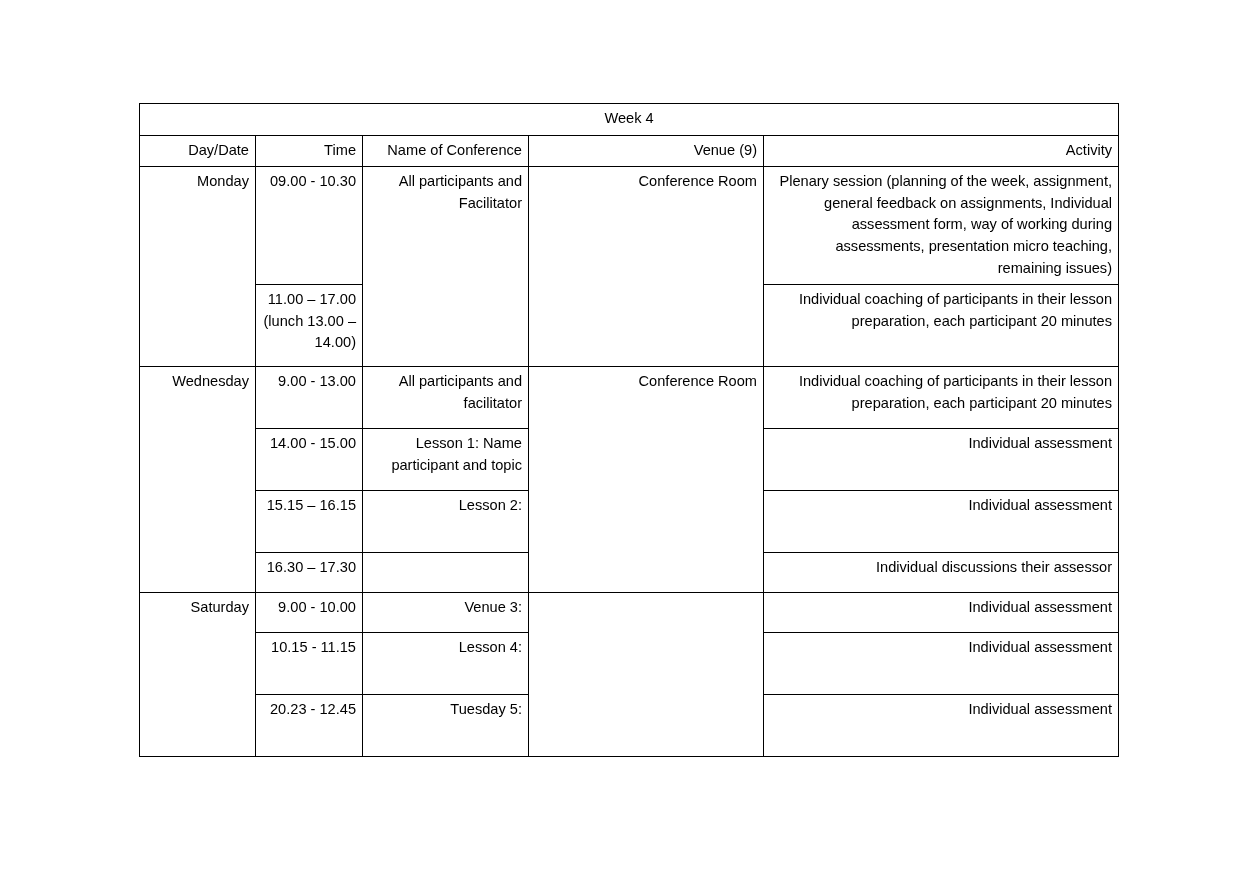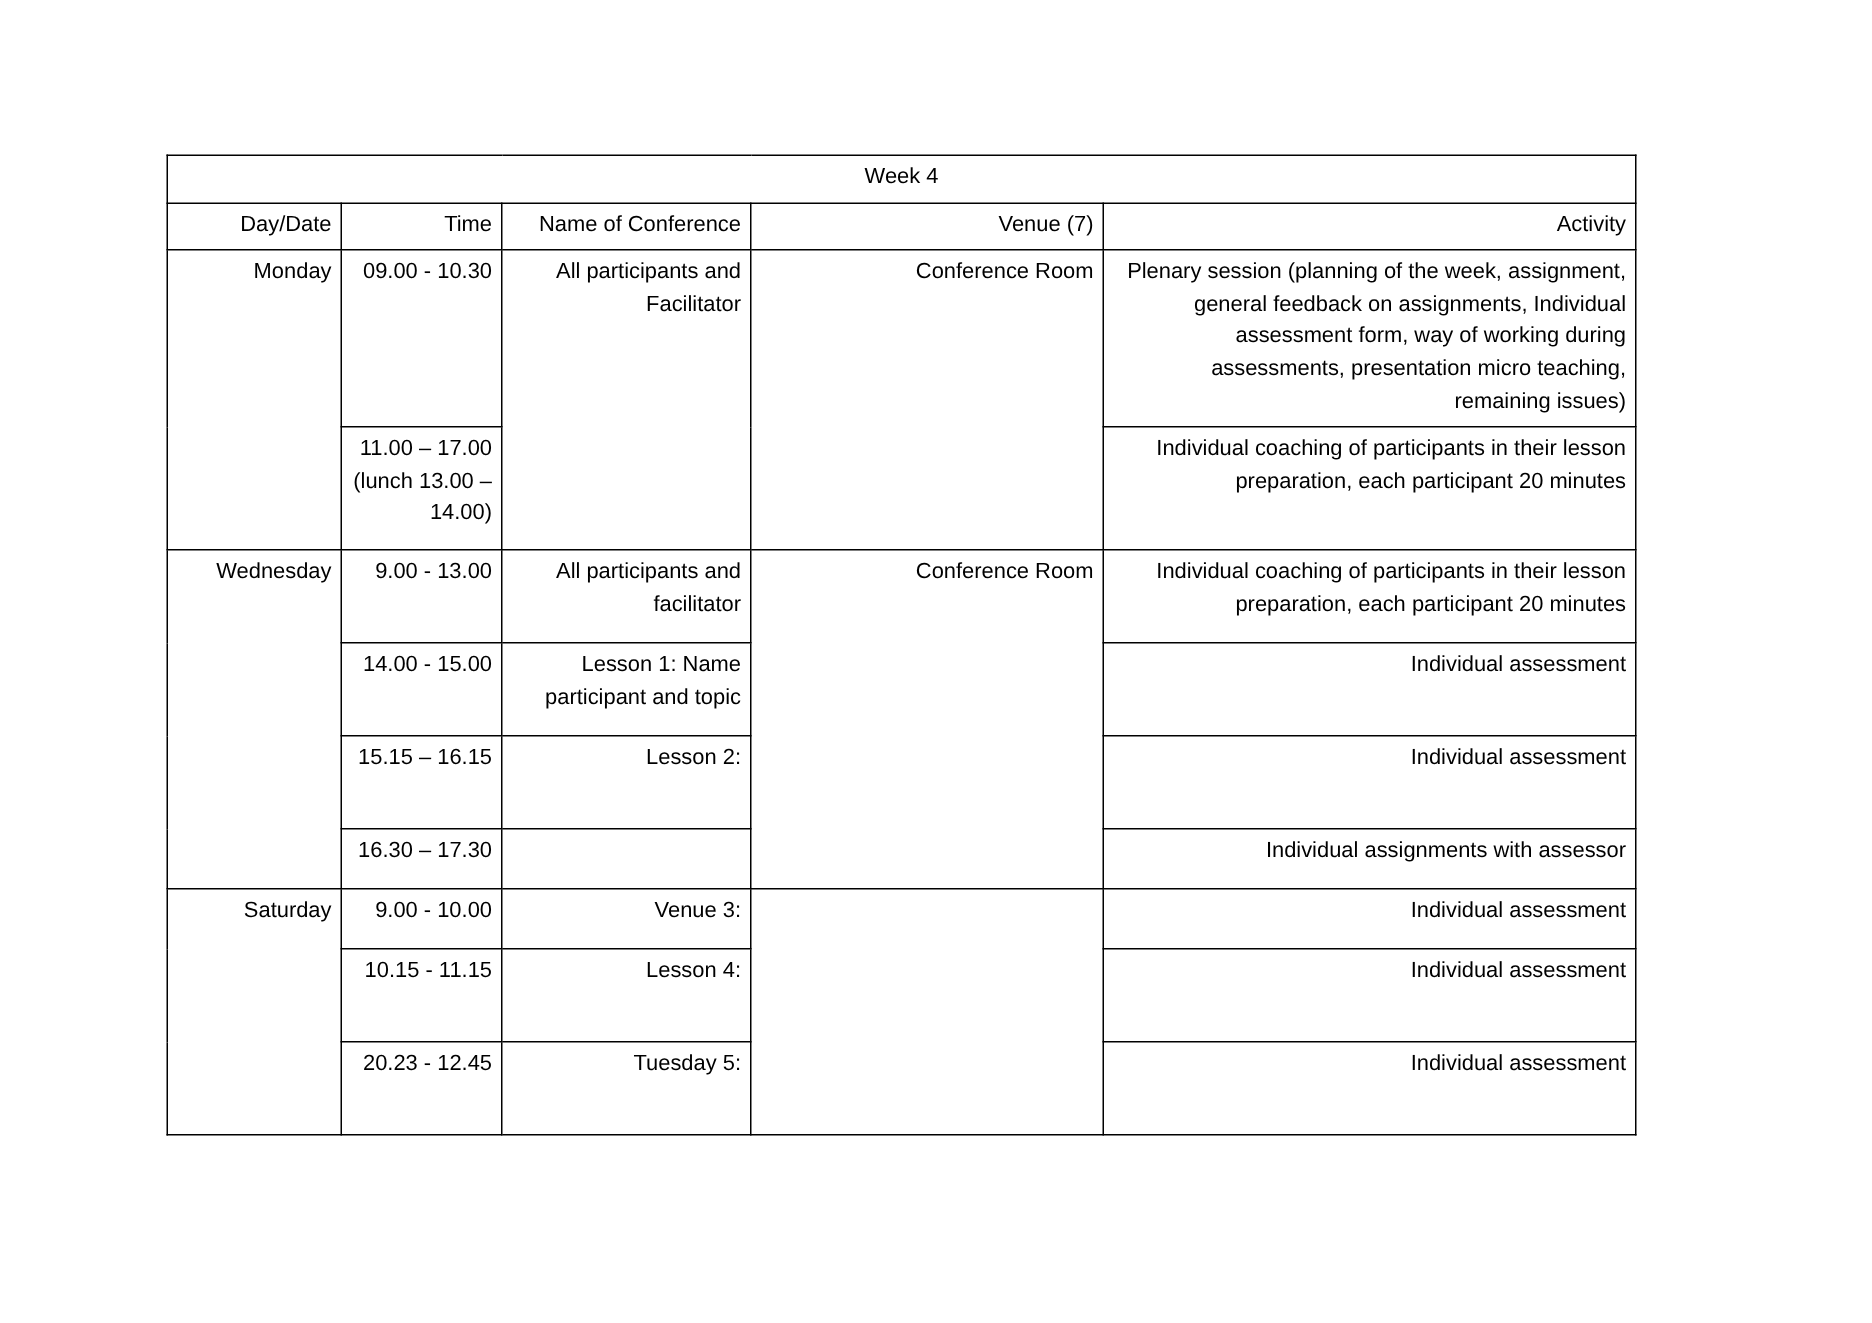--- a/index.html
+++ b/index.html
@@ -25,20 +25,21 @@
   .schedule-wrap {
     position: absolute;
     left: 111px;
     top: 103px;
     width: 979px;
   }
   table.schedule {
     border-collapse: collapse;
     width: 979px;
     table-layout: fixed;
+    margin-left: 28px;
   }
   table.schedule td, table.schedule th {
     border: 1px solid #000000;
     vertical-align: top;
     padding: 4px 6px 5px 6px;
     font-size: 14.6px;
     line-height: 1.48;
     font-weight: normal;
     text-align: right;
   }
@@ -76,21 +77,21 @@
         <col class="c-act">
       </colgroup>
       <tbody>
         <tr>
           <td class="title-cell" colspan="5">Week 4</td>
         </tr>
         <tr>
           <td class="head-cell">Day/Date</td>
           <td class="head-cell">Time</td>
           <td class="head-cell">Name of Conference</td>
-          <td class="head-cell">Venue (7)</td>
+          <td class="head-cell">Venue (9)</td>
           <td class="head-cell">Activity</td>
         </tr>
 
         <tr class="h-tall">
           <td rowspan="2">Monday</td>
           <td> 09.00 - 10.30</td>
           <td rowspan="2">All participants and Facilitator</td>
           <td rowspan="2">Conference Room</td>
           <td>Plenary session (planning of the week, assignment, general feedback on assignments, Individual assessment form, way of working during assessments, presentation micro teaching, remaining issues)</td>
         </tr>
@@ -112,21 +113,21 @@
           <td>Individual assessment</td>
         </tr>
         <tr class="h-small">
           <td>15.15 – 16.15</td>
           <td>Lesson 2:</td>
           <td>Individual assessment</td>
         </tr>
         <tr class="h-row">
           <td>16.30 – 17.30</td>
           <td></td>
-          <td>Individual assignments with assessor</td>
+          <td>Individual discussions their assessor</td>
         </tr>
 
         <tr class="h-row">
           <td rowspan="3">Saturday</td>
           <td>9.00 - 10.00</td>
           <td>Venue 3:</td>
           <td rowspan="3"></td>
           <td>Individual assessment</td>
         </tr>
         <tr class="h-small">

